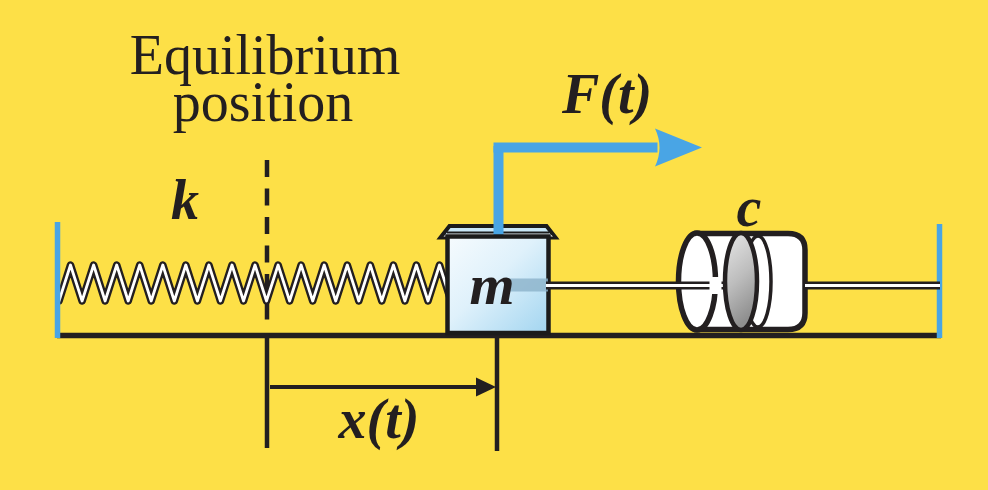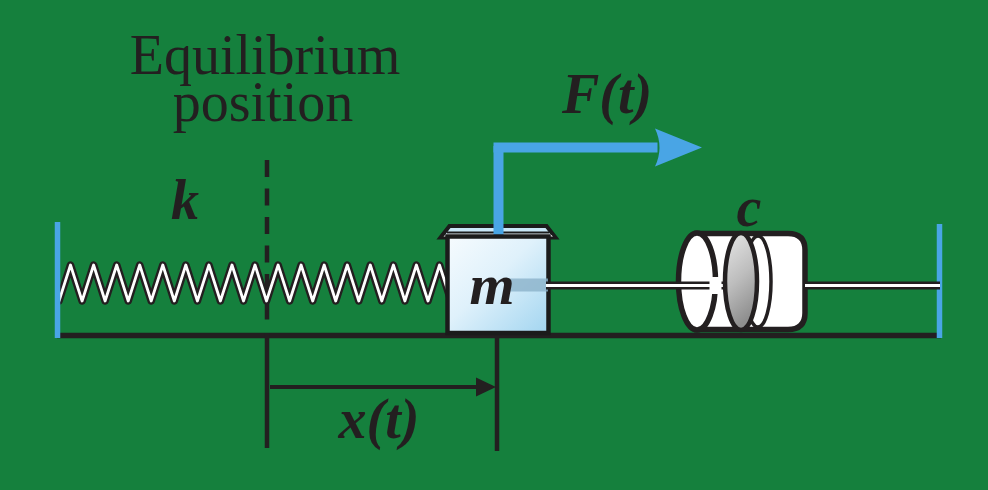--- a/index.html
+++ b/index.html
@@ -1,19 +1,19 @@
 <!DOCTYPE html>
 <html><head>
 <meta charset="utf-8">
 <style>
   html,body{margin:0;padding:0;background:#ffffff;}
   .figure-wrap{
     position:relative;
     width:988px;height:490px;
-    background:#15803d;
+    background:#fde047;
     font-family:"Liberation Serif", serif;
     overflow:hidden;
   }
   svg{display:block}
   text{fill:#231f20;}
   .t-title{font-size:56px;font-weight:400;font-style:normal;}
   .t-math{font-size:56px;font-weight:600;font-style:italic;}
   .t-mass{font-size:58px;font-weight:700;font-style:italic;}
 </style>
 </head>

